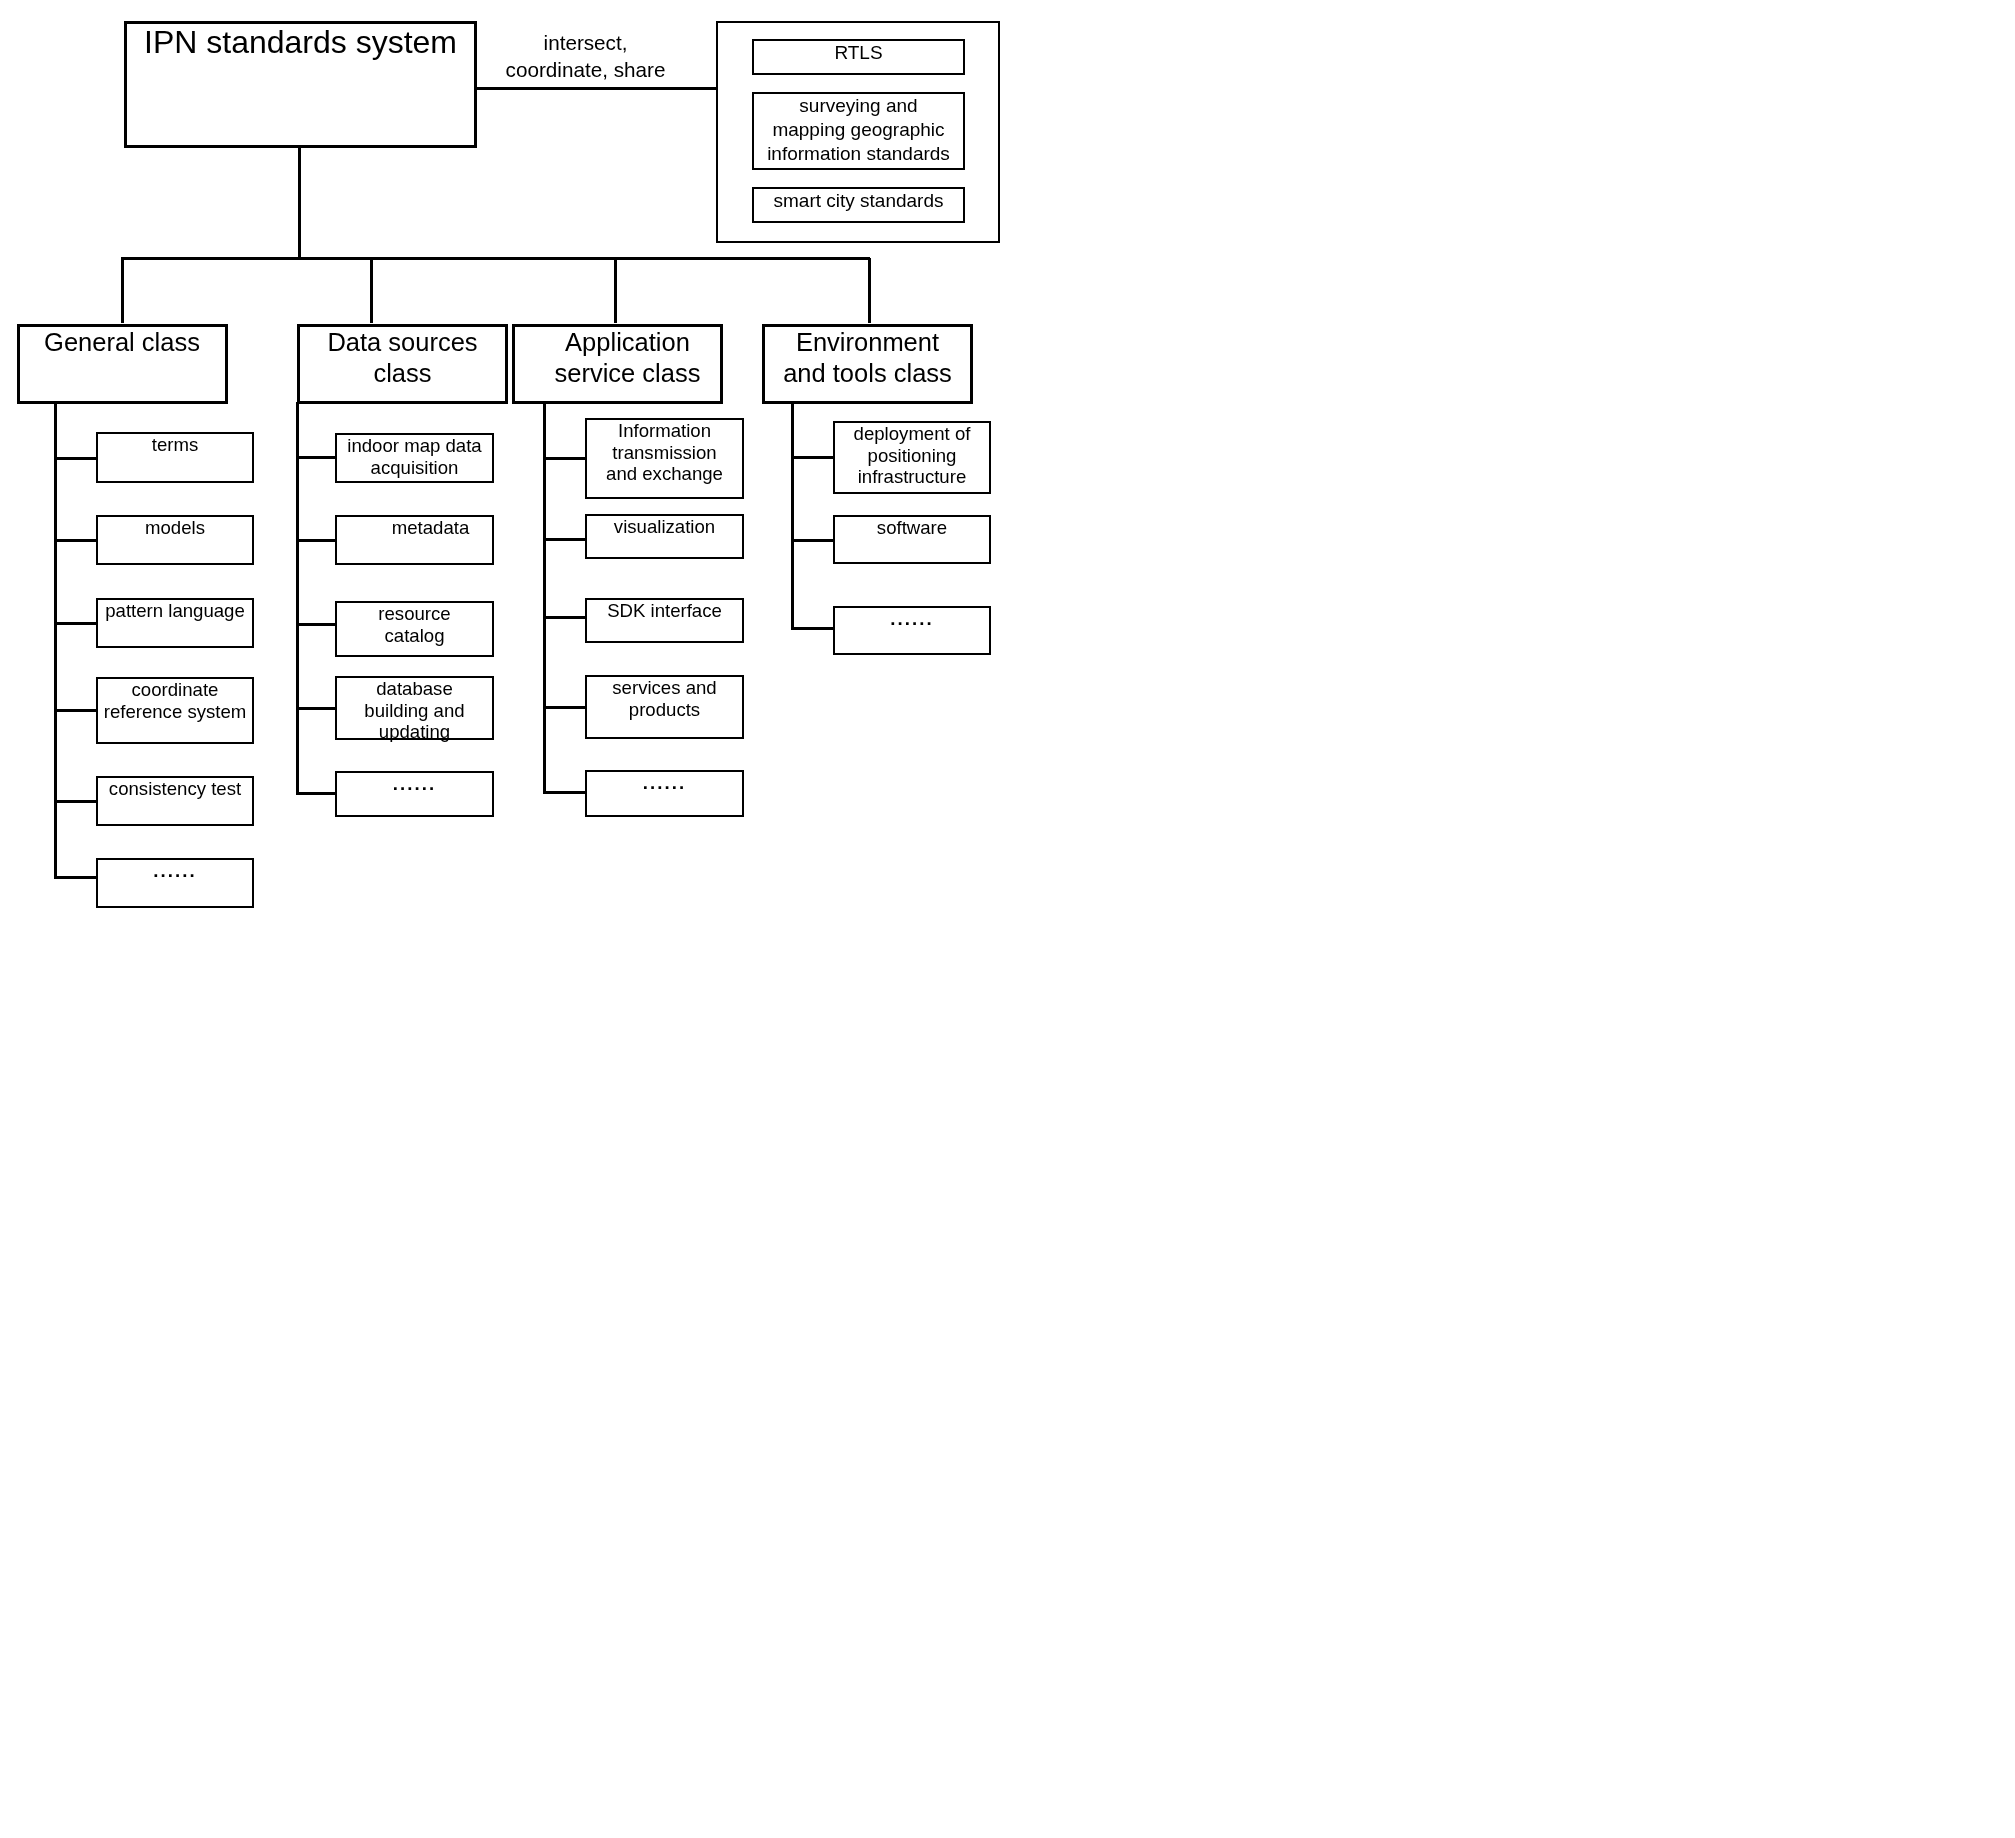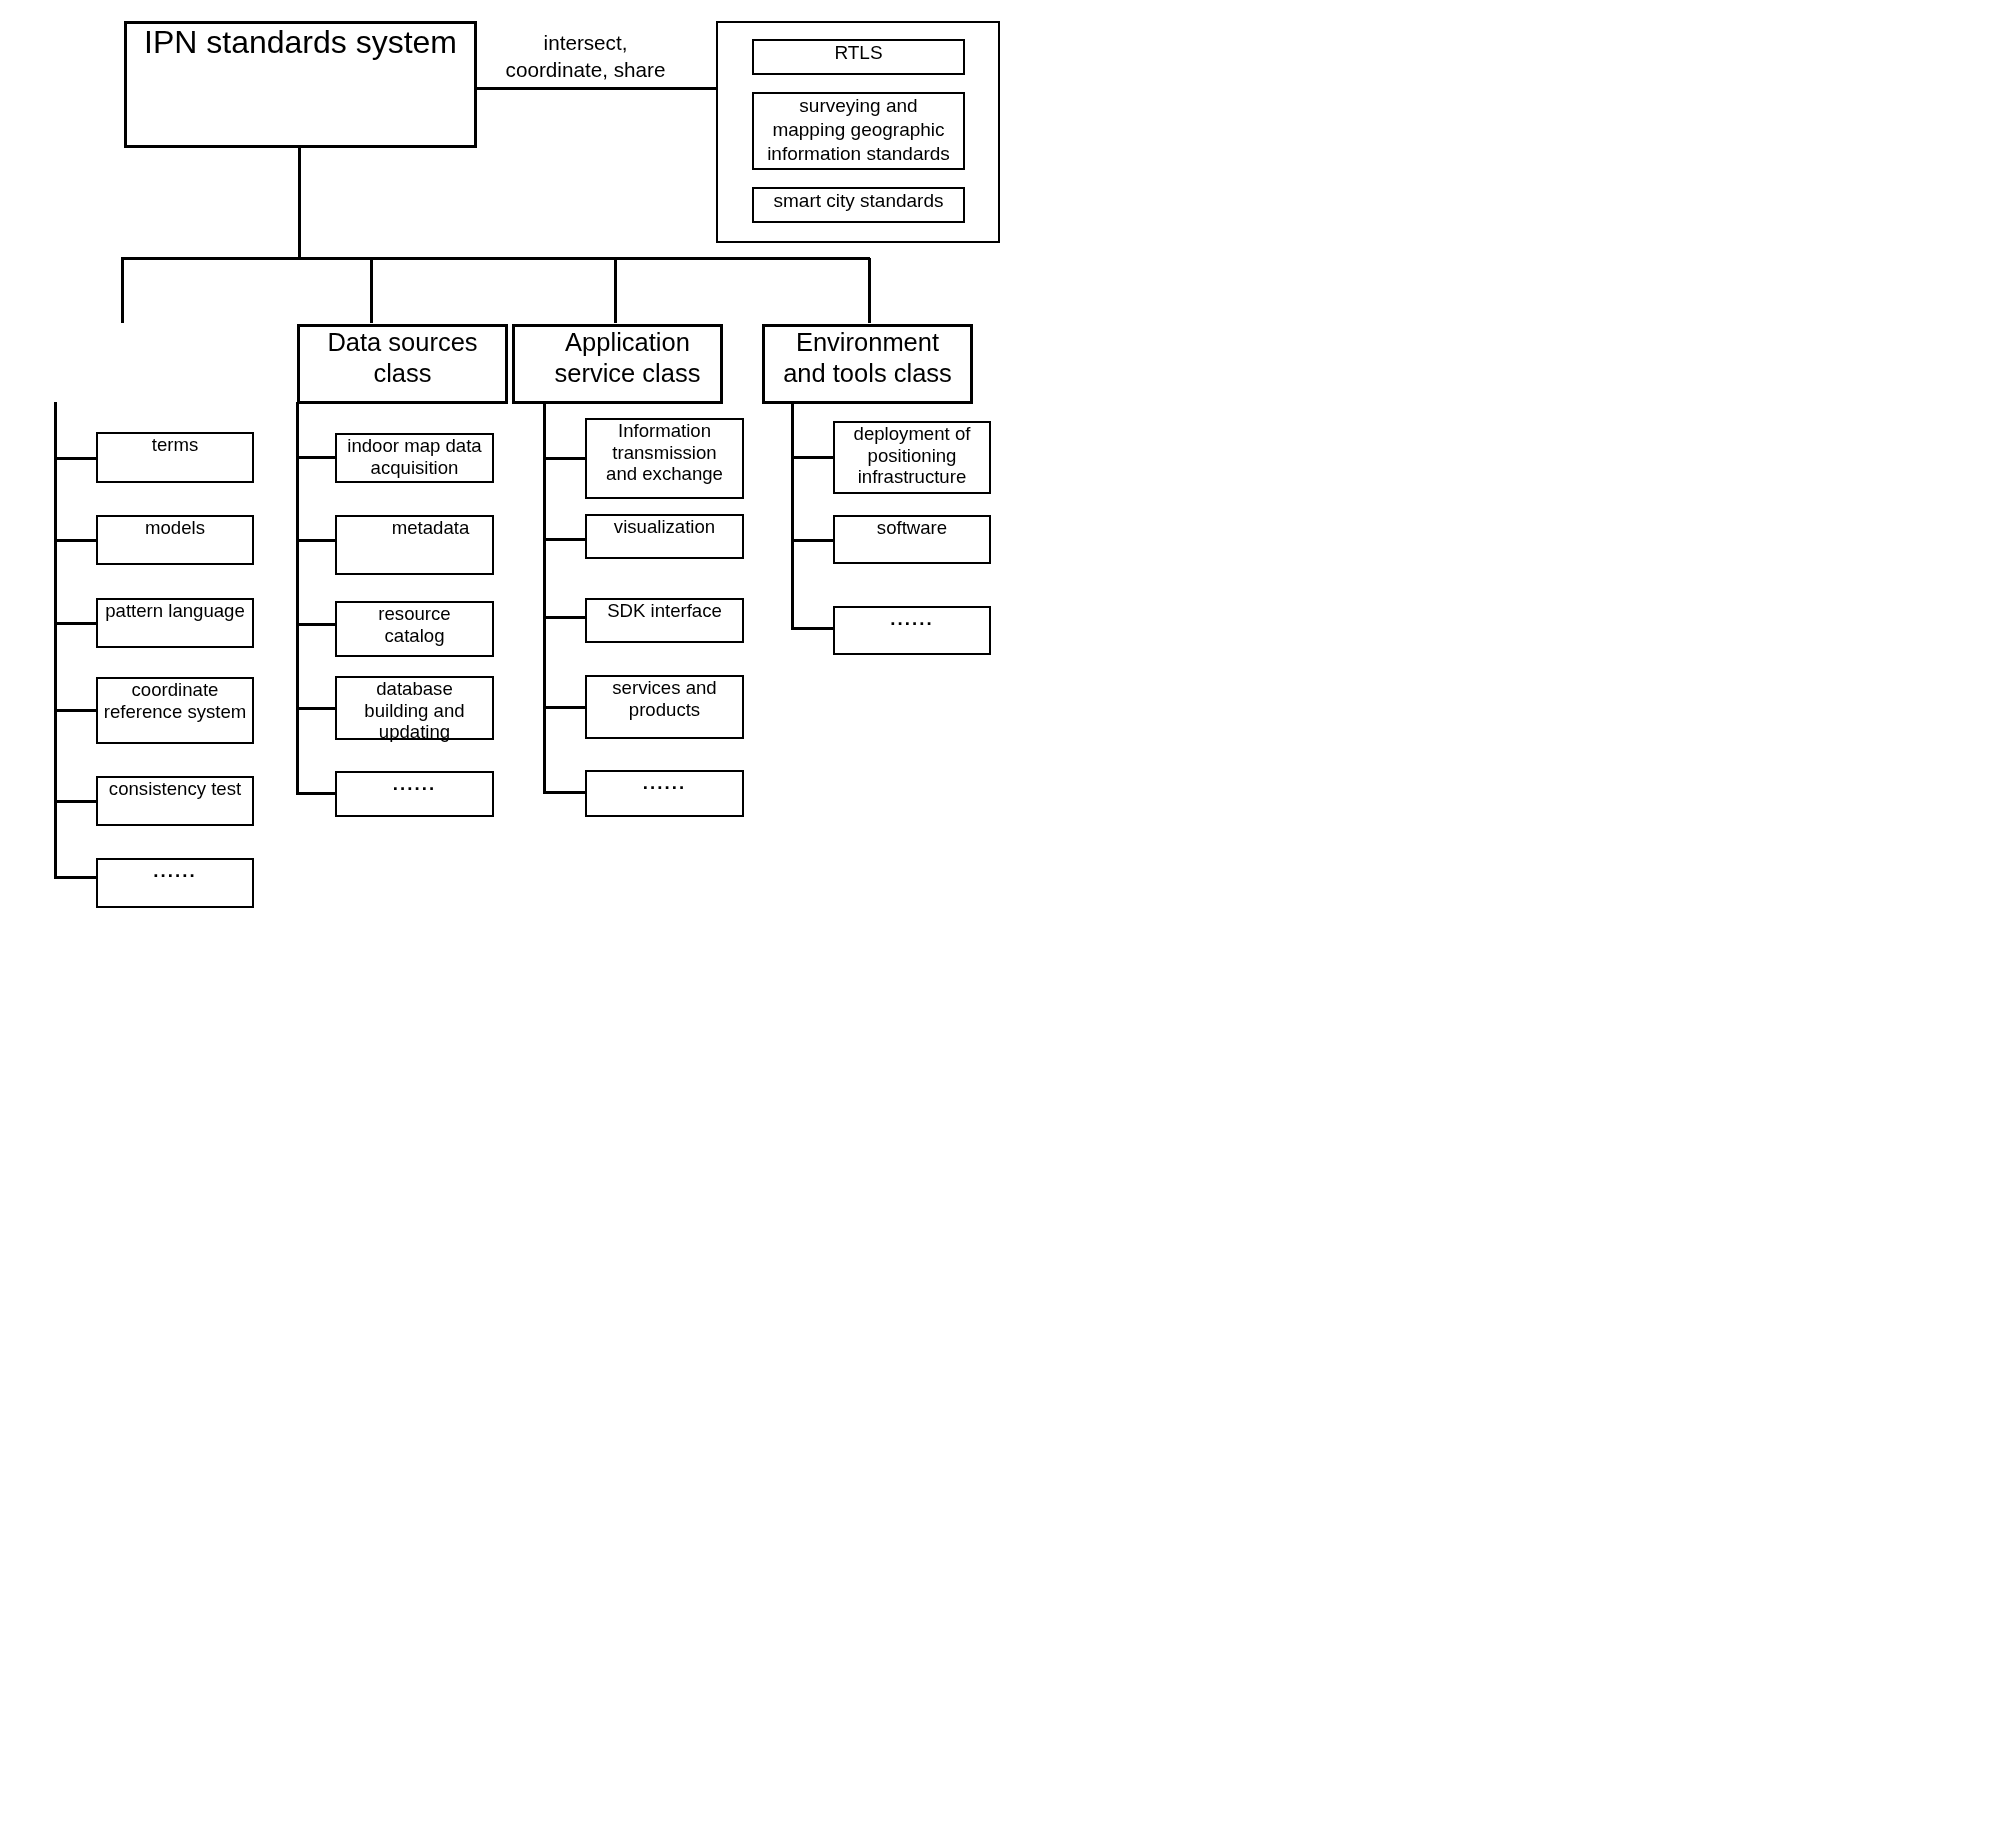--- a/index.html
+++ b/index.html
@@ -56,20 +56,23 @@
     <div class="lbl">smart city standards</div>
   </div>
 
   <div class="vline" style="left:298px;top:147px;height:111px;"></div>
   <div class="hline" style="left:121px;top:257px;width:749px;"></div>
   <div class="vline" style="left:121px;top:258px;height:65px;"></div>
   <div class="vline" style="left:370px;top:258px;height:65px;"></div>
   <div class="vline" style="left:614px;top:258px;height:65px;"></div>
   <div class="vline" style="left:868px;top:258px;height:65px;"></div>
 
+  <div class="box cls" style="left:16.5px;top:324px;width:211px;height:80px;">
+    <div class="lbl">General class</div>
+  </div>
   <div class="box cls" style="left:269px;top:324px;width:211px;height:80px;margin-left:28px;">
     <div class="lbl">Data sources
 class</div>
   </div>
   <div class="box cls" style="left:512px;top:324px;width:211px;height:80px;padding-left:20px;">
     <div class="lbl">Application
 service class</div>
   </div>
   <div class="box cls" style="left:762px;top:324px;width:211px;height:80px;">
     <div class="lbl">Environment
@@ -111,21 +114,21 @@
   <div class="hline" style="left:296px;top:456px;width:39px;"></div>
   <div class="hline" style="left:296px;top:539px;width:39px;"></div>
   <div class="hline" style="left:296px;top:623px;width:39px;"></div>
   <div class="hline" style="left:296px;top:707px;width:39px;"></div>
   <div class="hline" style="left:296px;top:792px;width:39px;"></div>
 
   <div class="box child" style="left:335px;top:433px;width:159px;height:50px;">
     <div class="lbl">indoor map data
 acquisition</div>
   </div>
-  <div class="box child" style="left:335px;top:515px;width:159px;height:60px;padding-left:32px;">
+  <div class="box child" style="left:335px;top:515px;width:159px;height:50px;padding-left:32px;">
     <div class="lbl">metadata</div>
   </div>
   <div class="box child" style="left:335px;top:601px;width:159px;height:56px;">
     <div class="lbl">resource
 catalog</div>
   </div>
   <div class="box child" style="left:335px;top:676px;width:159px;height:64px;">
     <div class="lbl">database
 building and
 updating</div>

